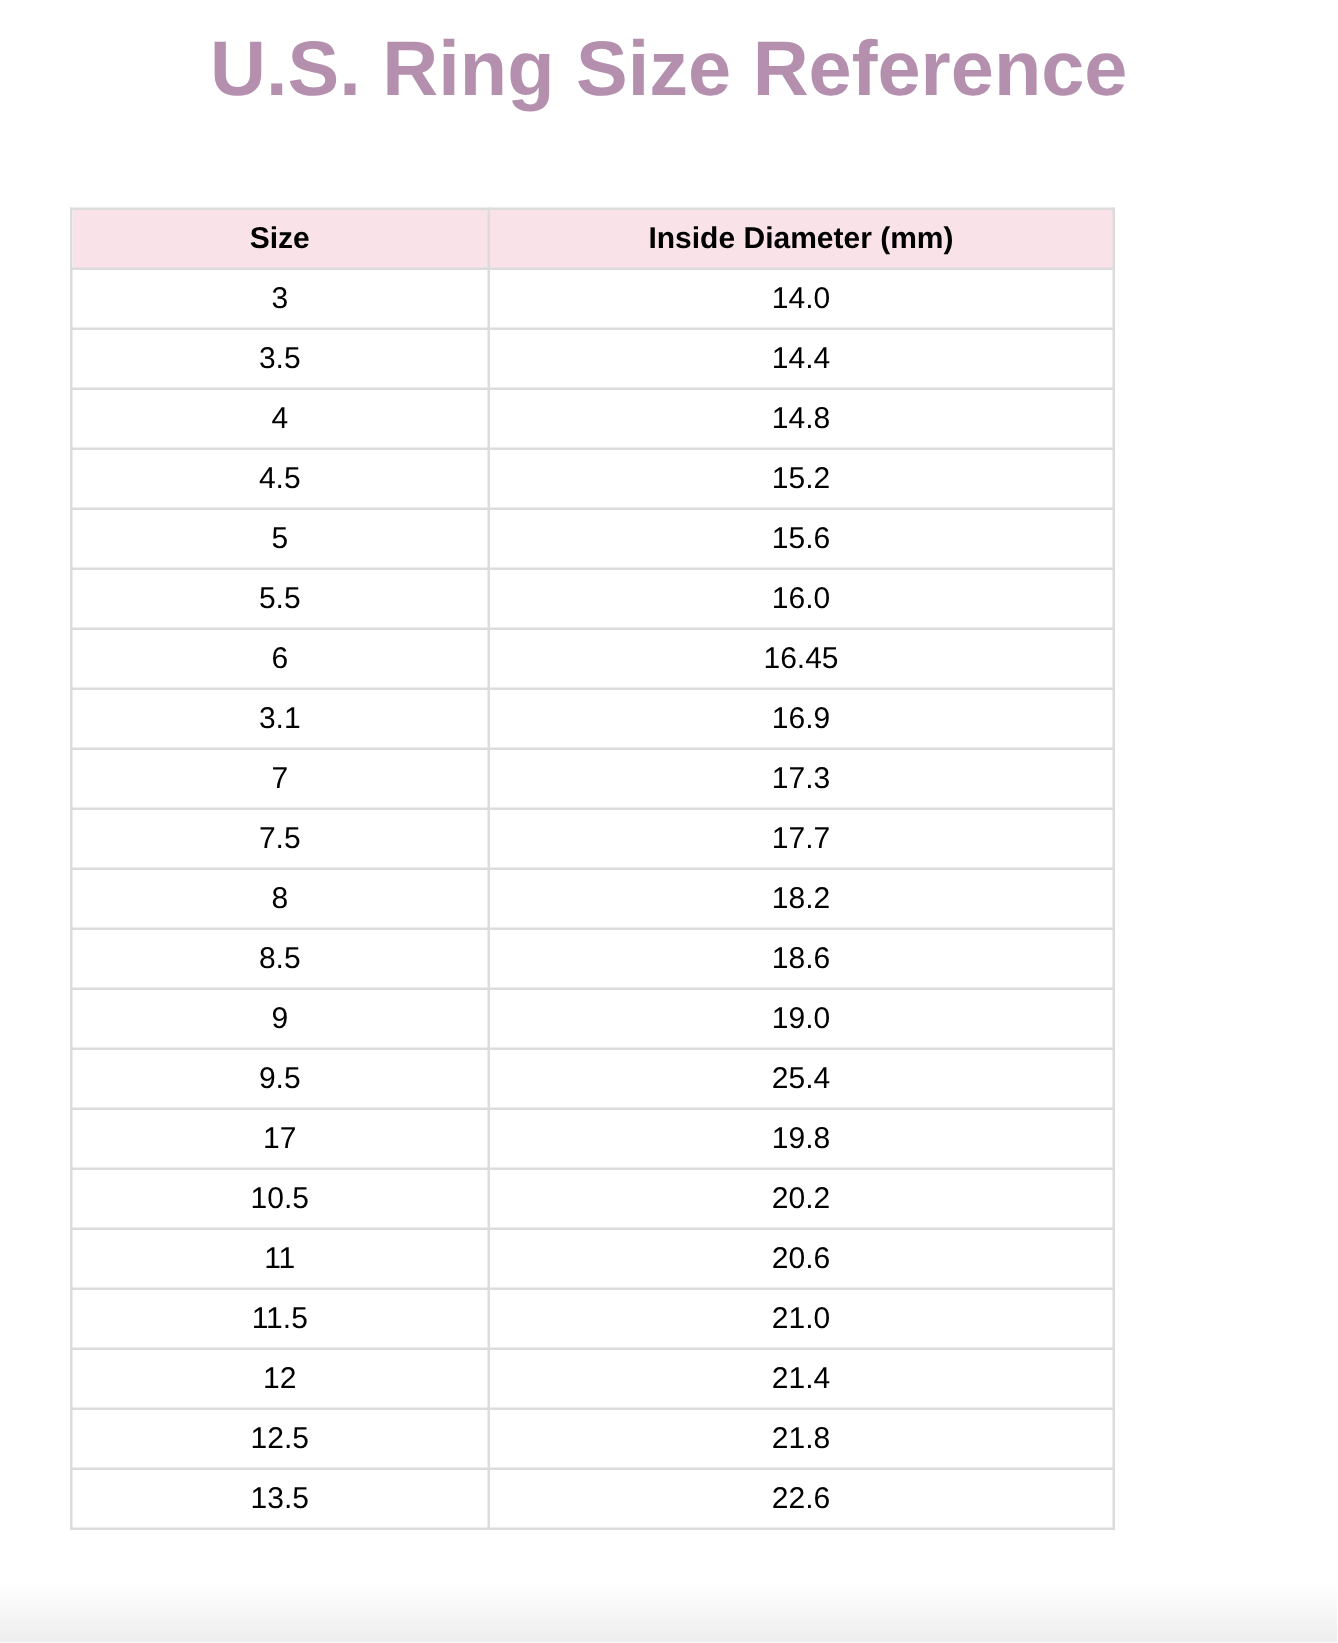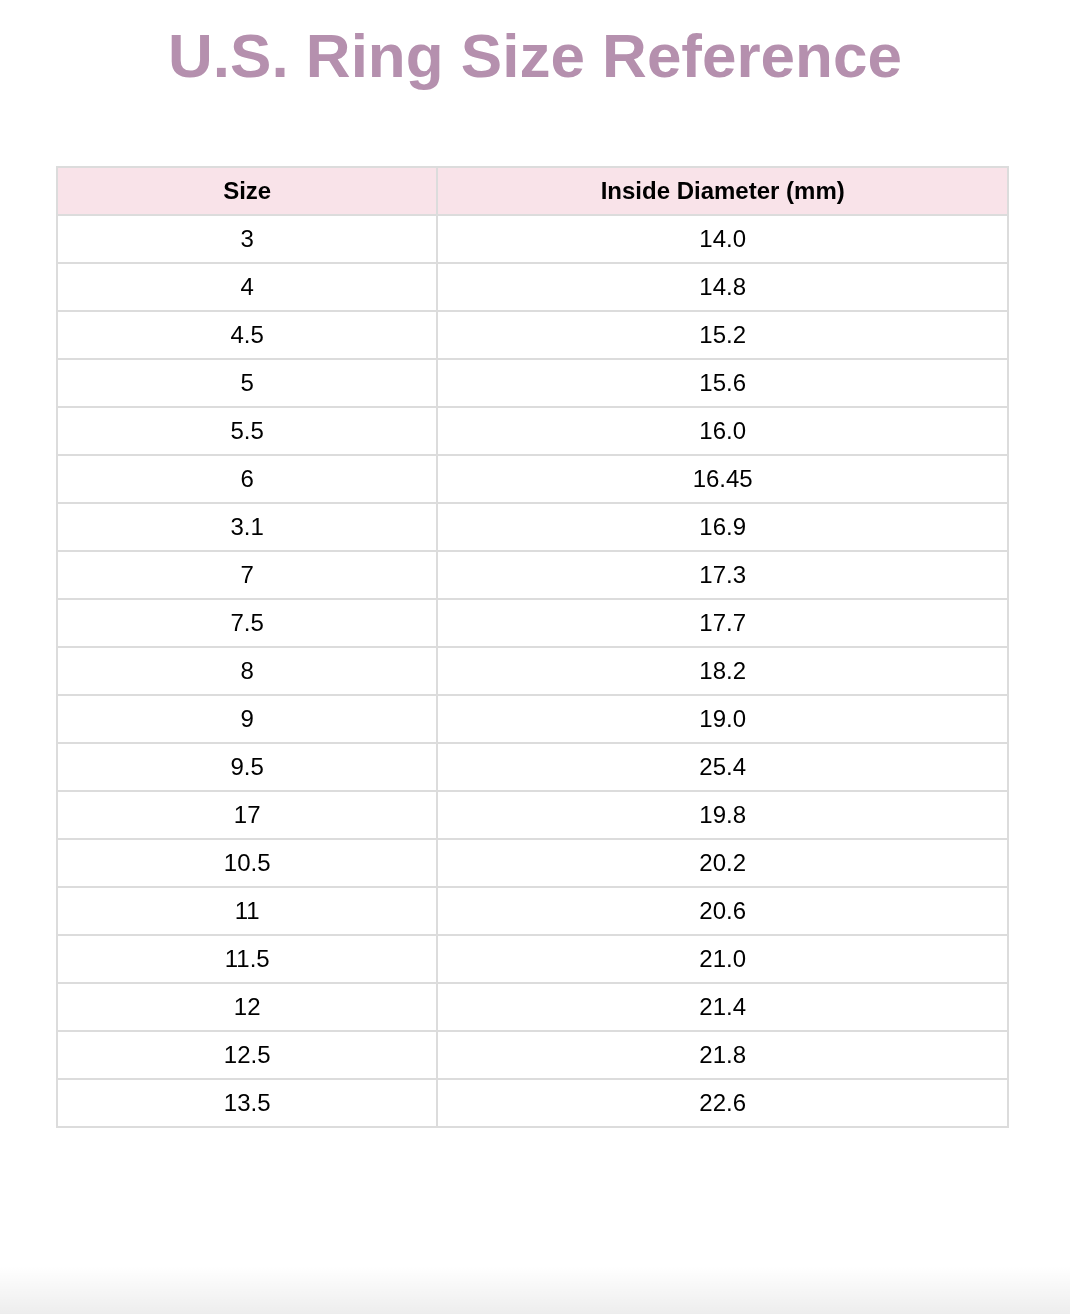--- a/index.html
+++ b/index.html
@@ -23,21 +23,21 @@
     text-align: center;
     font-size: 62px;
     line-height: 1.15;
     font-weight: bold;
     color: var(--title-color);
   }
   table.ring-table {
     border-collapse: collapse;
     table-layout: fixed;
     margin: 75px 0 0 56px;
-    width: 953px;
+    width: 836px;
   }
   table.ring-table th,
   table.ring-table td {
     border: 2px solid var(--border-color);
     height: 46px;
     padding: 0;
     text-align: center;
     vertical-align: middle;
     font-size: 24px;
     color: var(--cell-text);
@@ -72,20 +72,24 @@
         <th>Size</th>
         <th>Inside Diameter (mm)</th>
       </tr>
     </thead>
     <tbody id="table-body">
         <tr>
           <td>3</td>
           <td>14.0</td>
         </tr>
         <tr>
+          <td>3.5</td>
+          <td>14.4</td>
+        </tr>
+        <tr>
           <td>4</td>
           <td>14.8</td>
         </tr>
         <tr>
           <td>4.5</td>
           <td>15.2</td>
         </tr>
         <tr>
           <td>5</td>
           <td>15.6</td>
@@ -106,20 +110,24 @@
           <td>7</td>
           <td>17.3</td>
         </tr>
         <tr>
           <td>7.5</td>
           <td>17.7</td>
         </tr>
         <tr>
           <td>8</td>
           <td>18.2</td>
+        </tr>
+        <tr>
+          <td>8.5</td>
+          <td>18.6</td>
         </tr>
         <tr>
           <td>9</td>
           <td>19.0</td>
         </tr>
         <tr>
           <td>9.5</td>
           <td>25.4</td>
         </tr>
         <tr>

